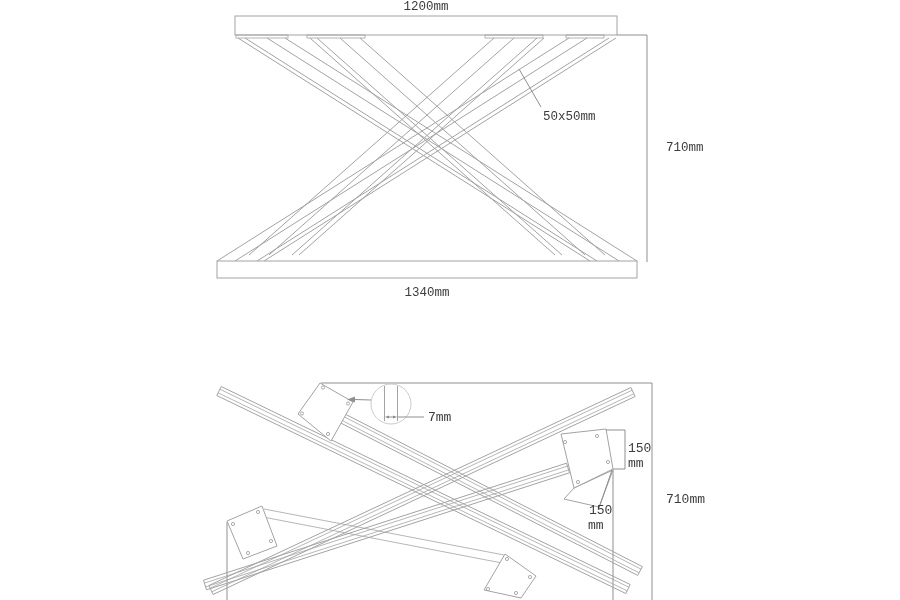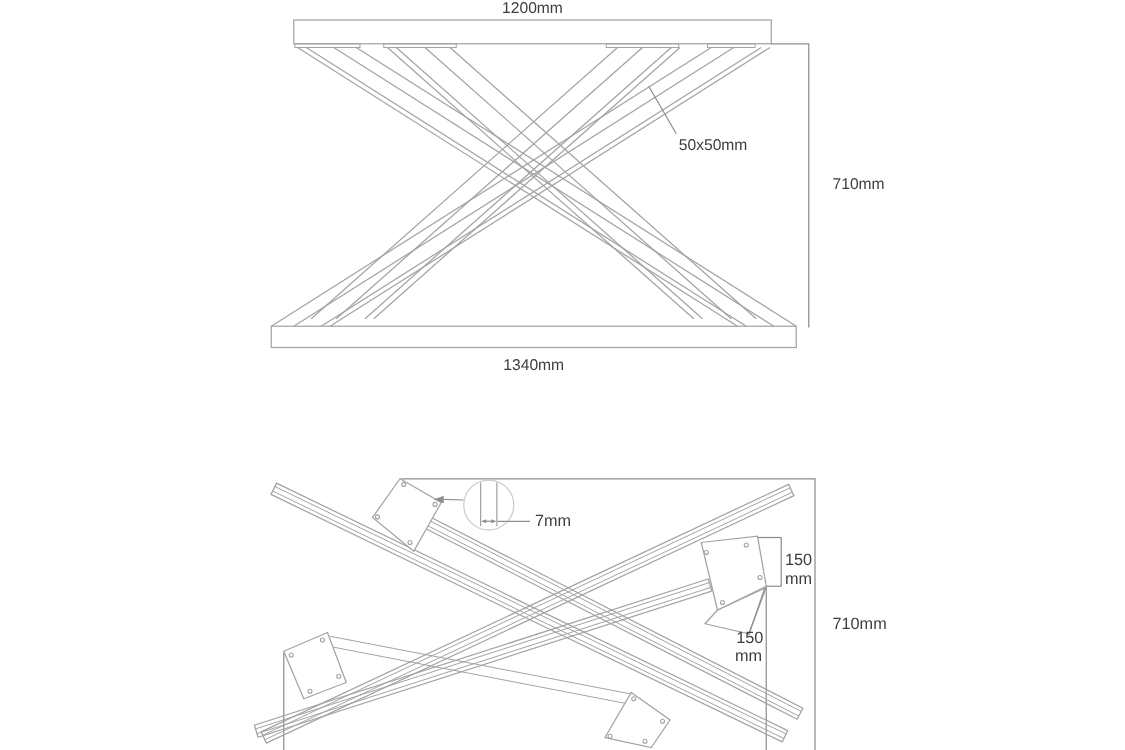--- a/index.html
+++ b/index.html
@@ -1,17 +1,17 @@
 <!DOCTYPE html>
 <html style="--page-bg: #ffffff; --line-color: #a3a3a3; --dim-color: #8f8f8f; --text-color: #3d3d3d; --detail-circle-color: #cccccc;"><head>
 <meta charset="utf-8">
 <style>
   html,body{margin:0;padding:0;background:#fff;}
   .stage{position:relative;width:780px;height:600px;background:var(--page-bg,#fff);overflow:hidden;
-         font-family:Liberation Sans, sans-serif;}
+         font-family:Liberation Mono, monospace;}
   svg{display:block;}
   .ln{stroke:var(--line-color,#a3a3a3);stroke-width:1;fill:none;}
   .ln-thin{stroke:var(--line-color,#a3a3a3);stroke-width:0.8;fill:none;}
   .dim{stroke:var(--dim-color,#8f8f8f);stroke-width:1;fill:none;}
   .plate{stroke:var(--line-color,#a3a3a3);stroke-width:1;fill:#fff;}
   .hole{stroke:var(--line-color,#a3a3a3);stroke-width:0.9;fill:none;}
   .arrow{fill:var(--dim-color,#8f8f8f);stroke:none;}
   .lbl{fill:var(--text-color,#3d3d3d);font-size:12.5px;}
   .lbl-lg{fill:var(--text-color,#3d3d3d);font-size:13px;}
   .mid{text-anchor:middle;}

